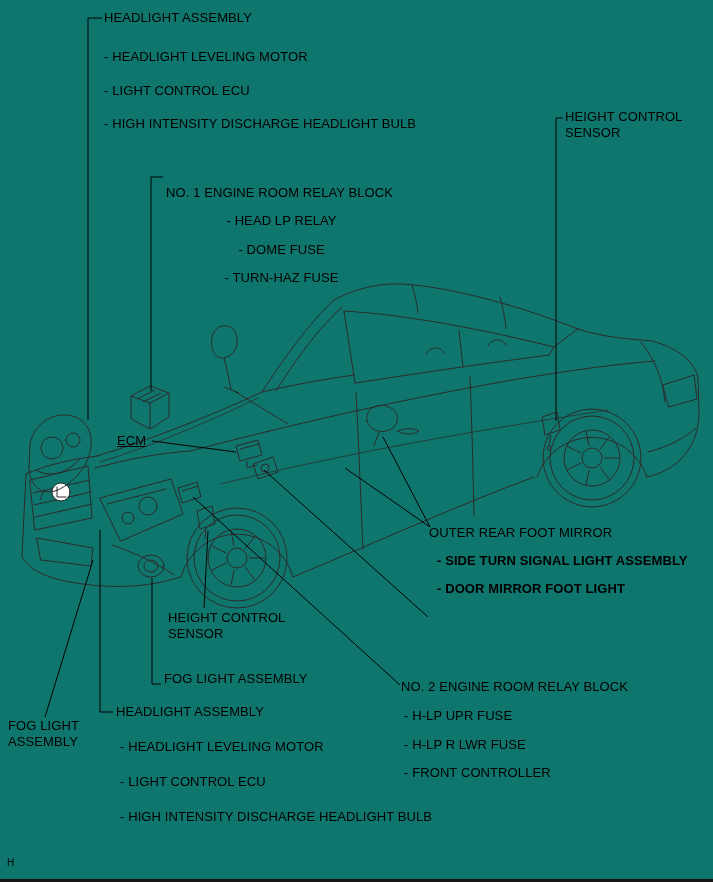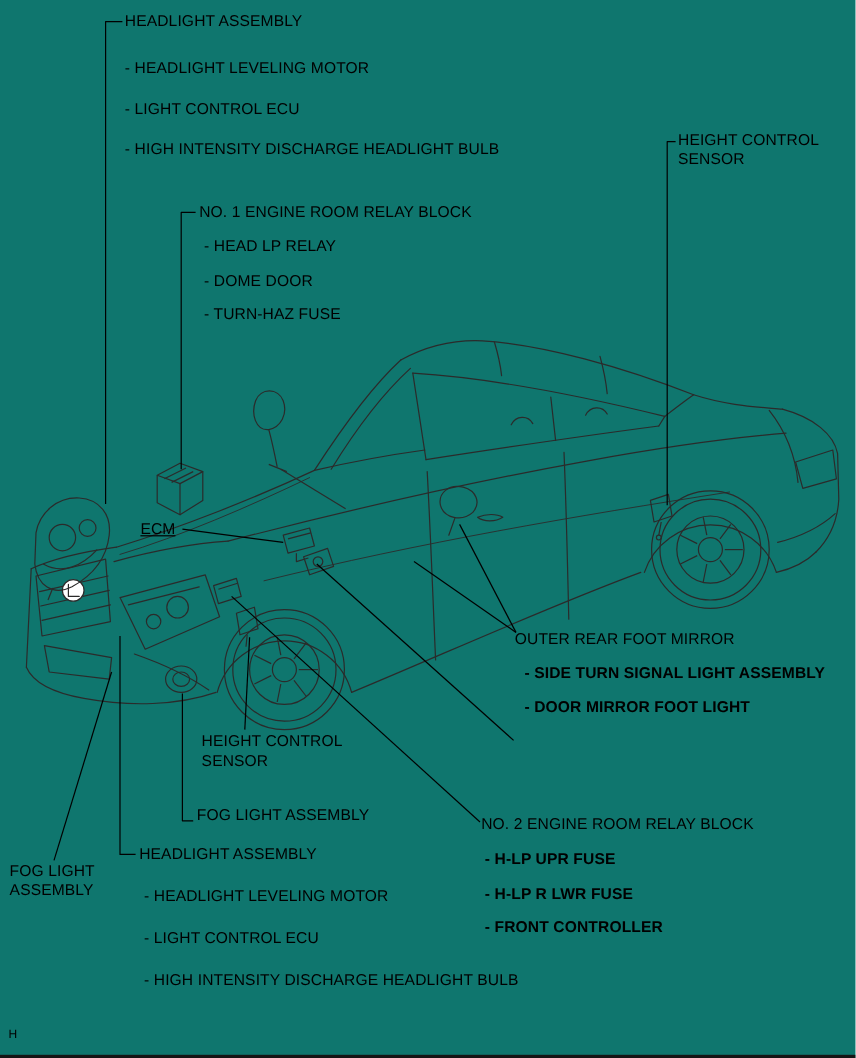--- a/index.html
+++ b/index.html
@@ -11,21 +11,21 @@
   }
   svg.art { position:absolute; left:0; top:0; display:block; }
   .lbl {
     position:absolute; font-size:13px; line-height:1.25; color:#000;
     white-space:nowrap; letter-spacing:0.1px;
   }
   .lbl.wrap { white-space:normal; }
   .mb11{margin-bottom:11px}.mb12{margin-bottom:12px}.mb13{margin-bottom:13px}
   .mb17{margin-bottom:17px}.mb18{margin-bottom:18px}.mb19{margin-bottom:19px}
   .mb23{margin-bottom:23px}
-  .cols { display:flex;font-weight:bold; }
+  .cols { display:flex; }
   .col1 { width:166px; padding-left:3px; }
   .col2 { padding-left:0; }
   .ind4 { padding-left:4px; }
   .ind8 { padding-left:8px;font-weight:bold; }
   .ind10 { padding-left:10px; }
   .footer-mark { position:absolute; left:7px; top:857px; font-size:10px; }
 </style>
 </head>
 <body>
 
@@ -172,24 +172,24 @@
     </g>
   </svg>
 
   <div class="lbl" style="left:104px; top:10px;">
     <div class="mb23">HEADLIGHT ASSEMBLY</div>
     <div class="mb17">- HEADLIGHT LEVELING MOTOR</div>
     <div class="mb17">- LIGHT CONTROL ECU</div>
     <div>- HIGH INTENSITY DISCHARGE HEADLIGHT BULB</div>
   </div>
 
-  <div class="lbl" style="left:166px; top:169px;">
+  <div class="lbl" style="left:166px; top:185px;text-align:center;">
     <div class="mb12">NO. 1 ENGINE ROOM RELAY BLOCK</div>
     <div class="mb12 ind4">- HEAD LP RELAY</div>
-    <div class="mb12 ind4">- DOME DOOR</div>
+    <div class="mb12 ind4">- DOME FUSE</div>
     <div class="ind4">- TURN-HAZ FUSE</div>
   </div>
 
   <div class="lbl wrap" style="left:565px; top:109px; width:125px;">
     <div>HEIGHT CONTROL SENSOR</div>
   </div>
 
   <div class="lbl" style="left:117px; top:433px;text-decoration:underline;">
     <div>ECM</div>
   </div>

